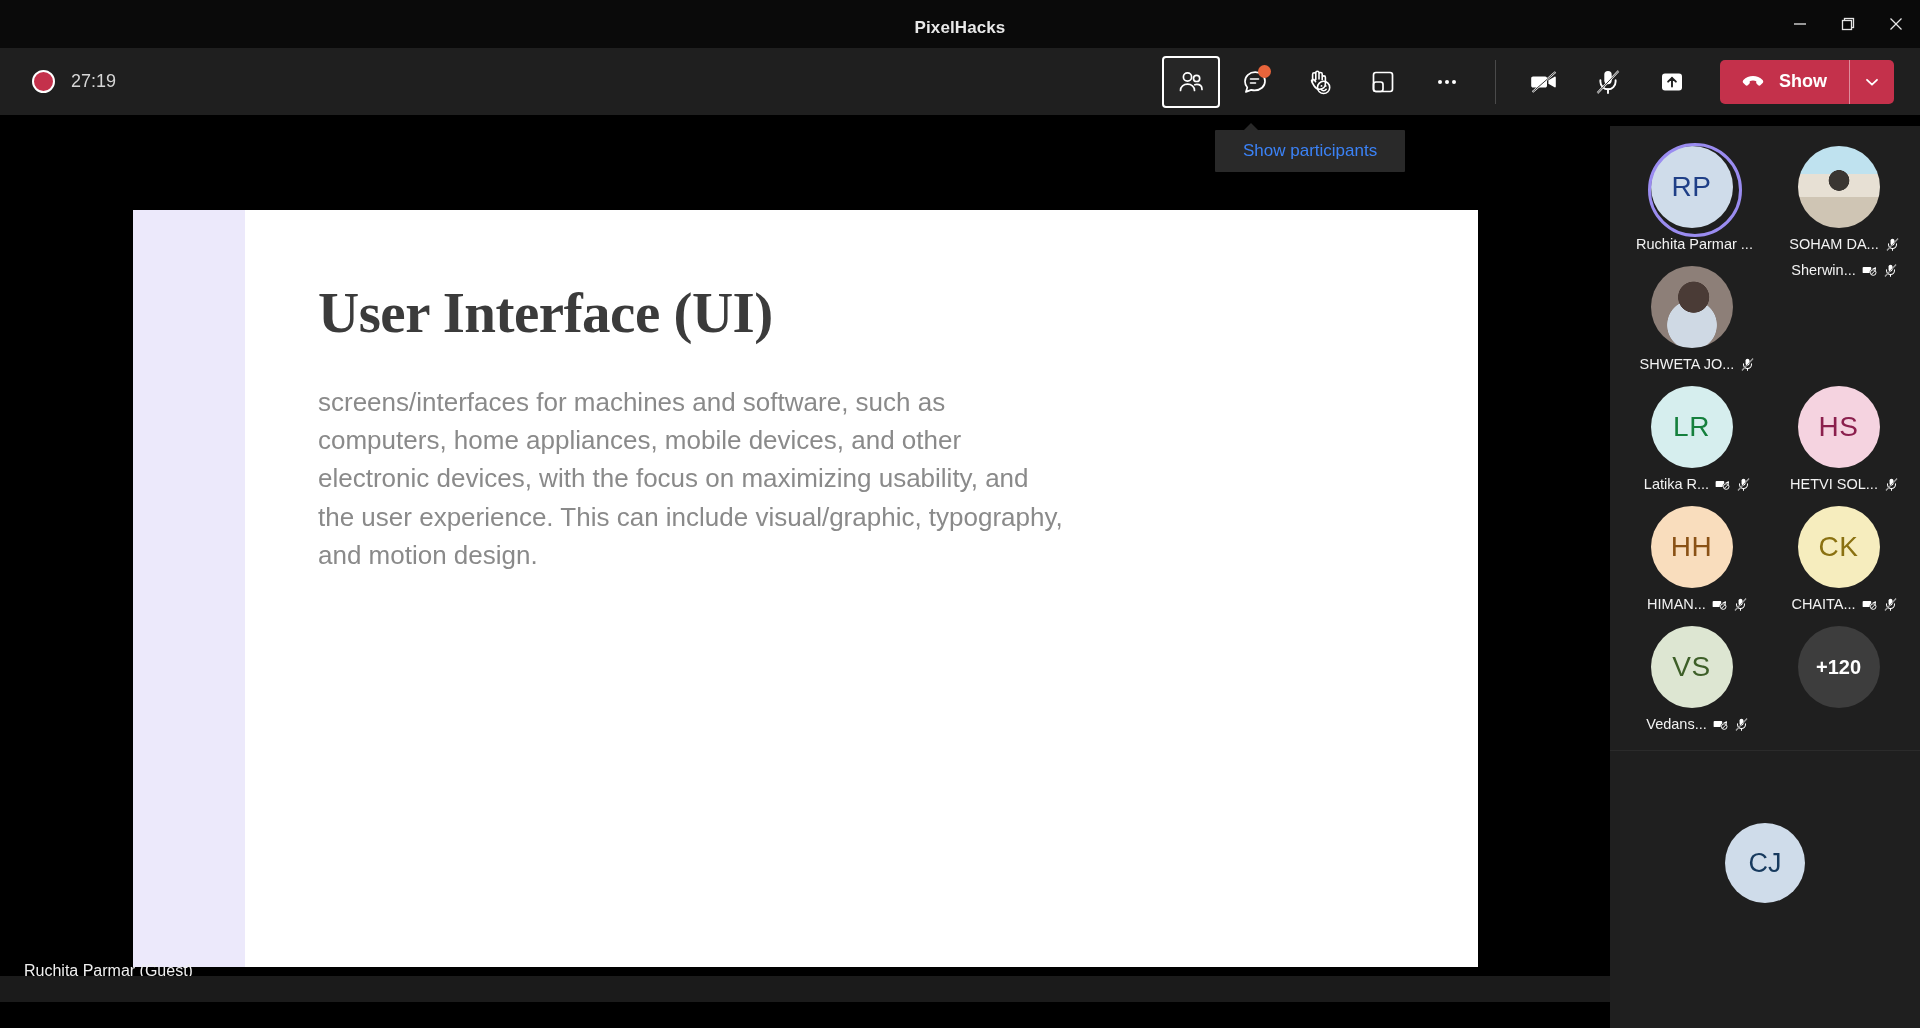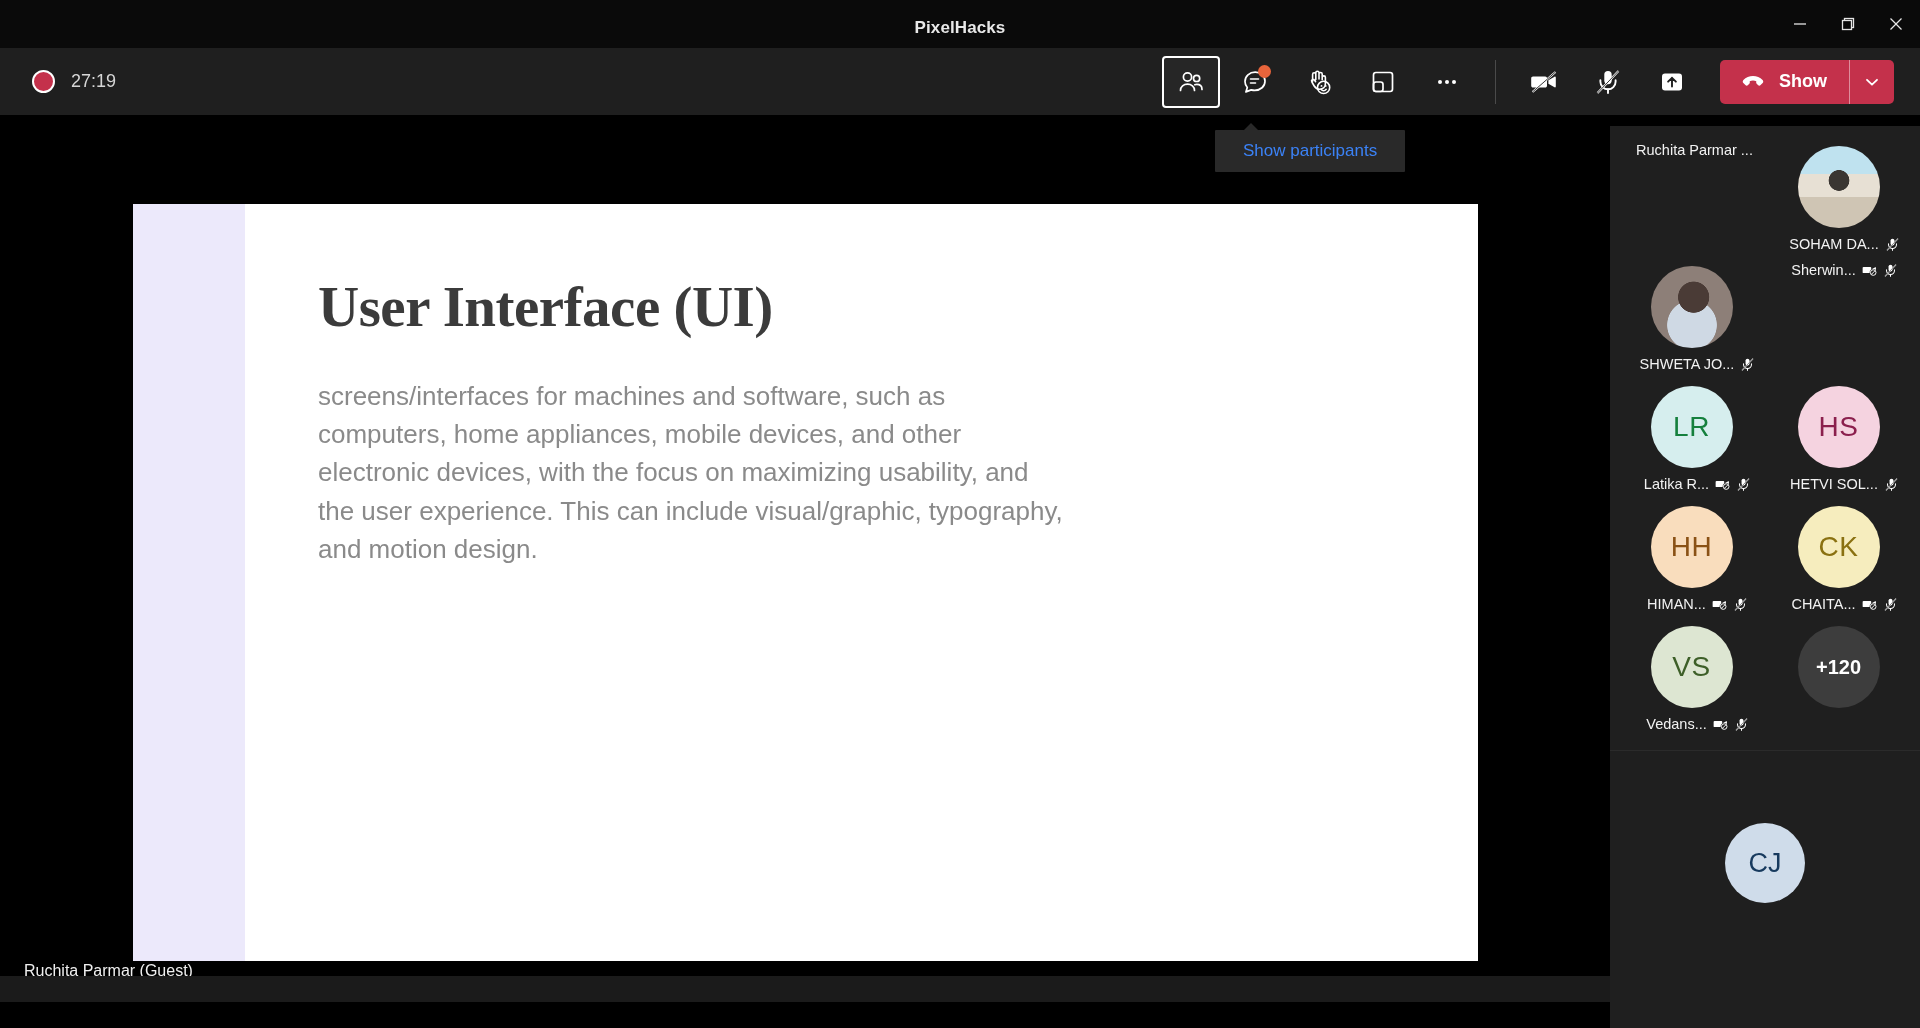--- a/index.html
+++ b/index.html
@@ -95,21 +95,21 @@
     border-bottom: 8px solid #292929;
   }
 
   
   .stage {
     position: absolute; left: 0; top: 126px; width: 1610px; height: 876px;
     background: #000;
     overflow: hidden;
   }
   .slide {
-    position: absolute; left: 133px; top: 78px;
+    position: absolute; left: 133px; top: 84px;
     width: 1345px; height: 757px;
     background: #ffffff;
     display: flex;
   }
   .slide-strip {
     width: 112px; height: 100%;
     background: #ece9fb;
     flex: 0 0 112px;
   }
   .slide-body {
@@ -341,20 +341,23 @@
       <div class="slide-text">screens/interfaces for machines and software, such as computers, home appliances, mobile devices, and other electronic devices, with the focus on maximizing usability, and the user experience. This can include visual/graphic, typography, and motion design.</div>
     </div>
   </div>
   <div class="presenter-label">Ruchita Parmar (Guest)</div>
   <div class="bottom-strip"></div>
 </div>
 
 <div class="panel">
   <div class="panel-grid" id="participants-grid">
       <div class="p-cell">
+        <div class="p-avatar-wrap speaking">
+          <div class="p-avatar" style="background: rgb(207, 220, 234); color: rgb(31, 63, 135);">RP</div>
+        </div>
         <div class="p-name-row">
           <span class="p-name">Ruchita Parmar ...</span>
           <span class="p-icons"></span>
         </div>
       </div>
       <div class="p-cell">
         <div class="p-avatar-wrap">
           <div class="p-avatar photo photo-soham"></div>
         </div>
         <div class="p-name-row">

